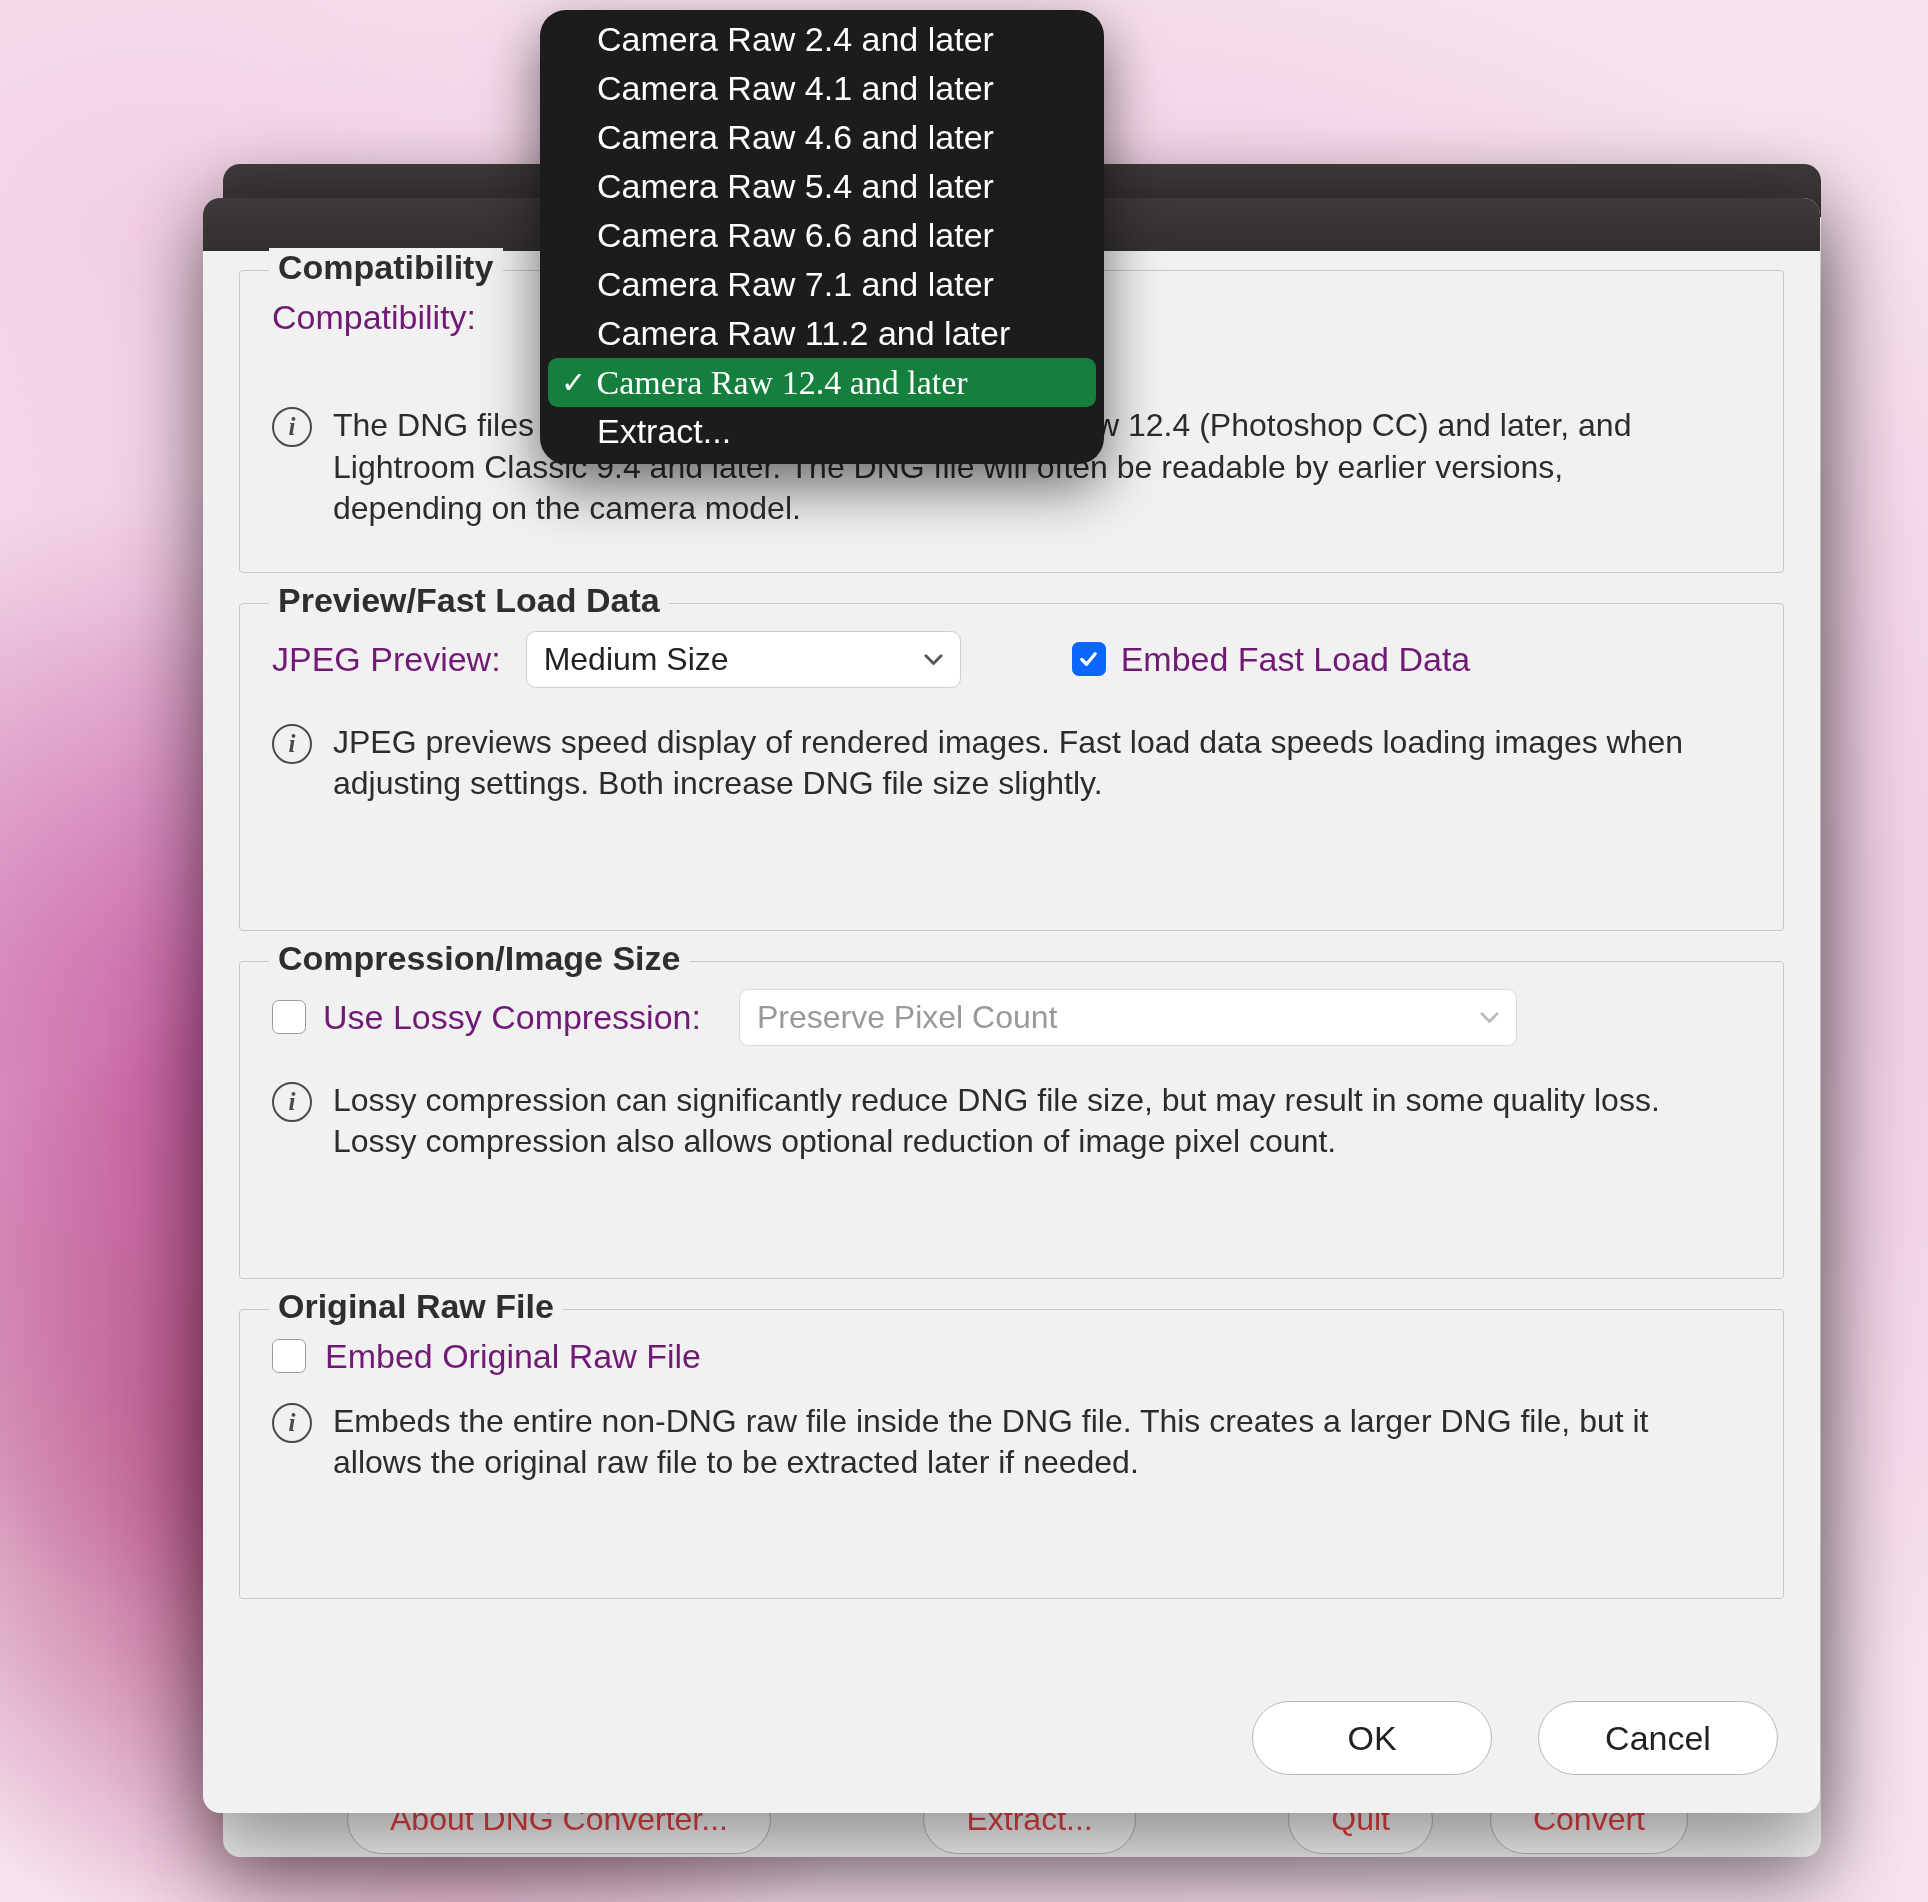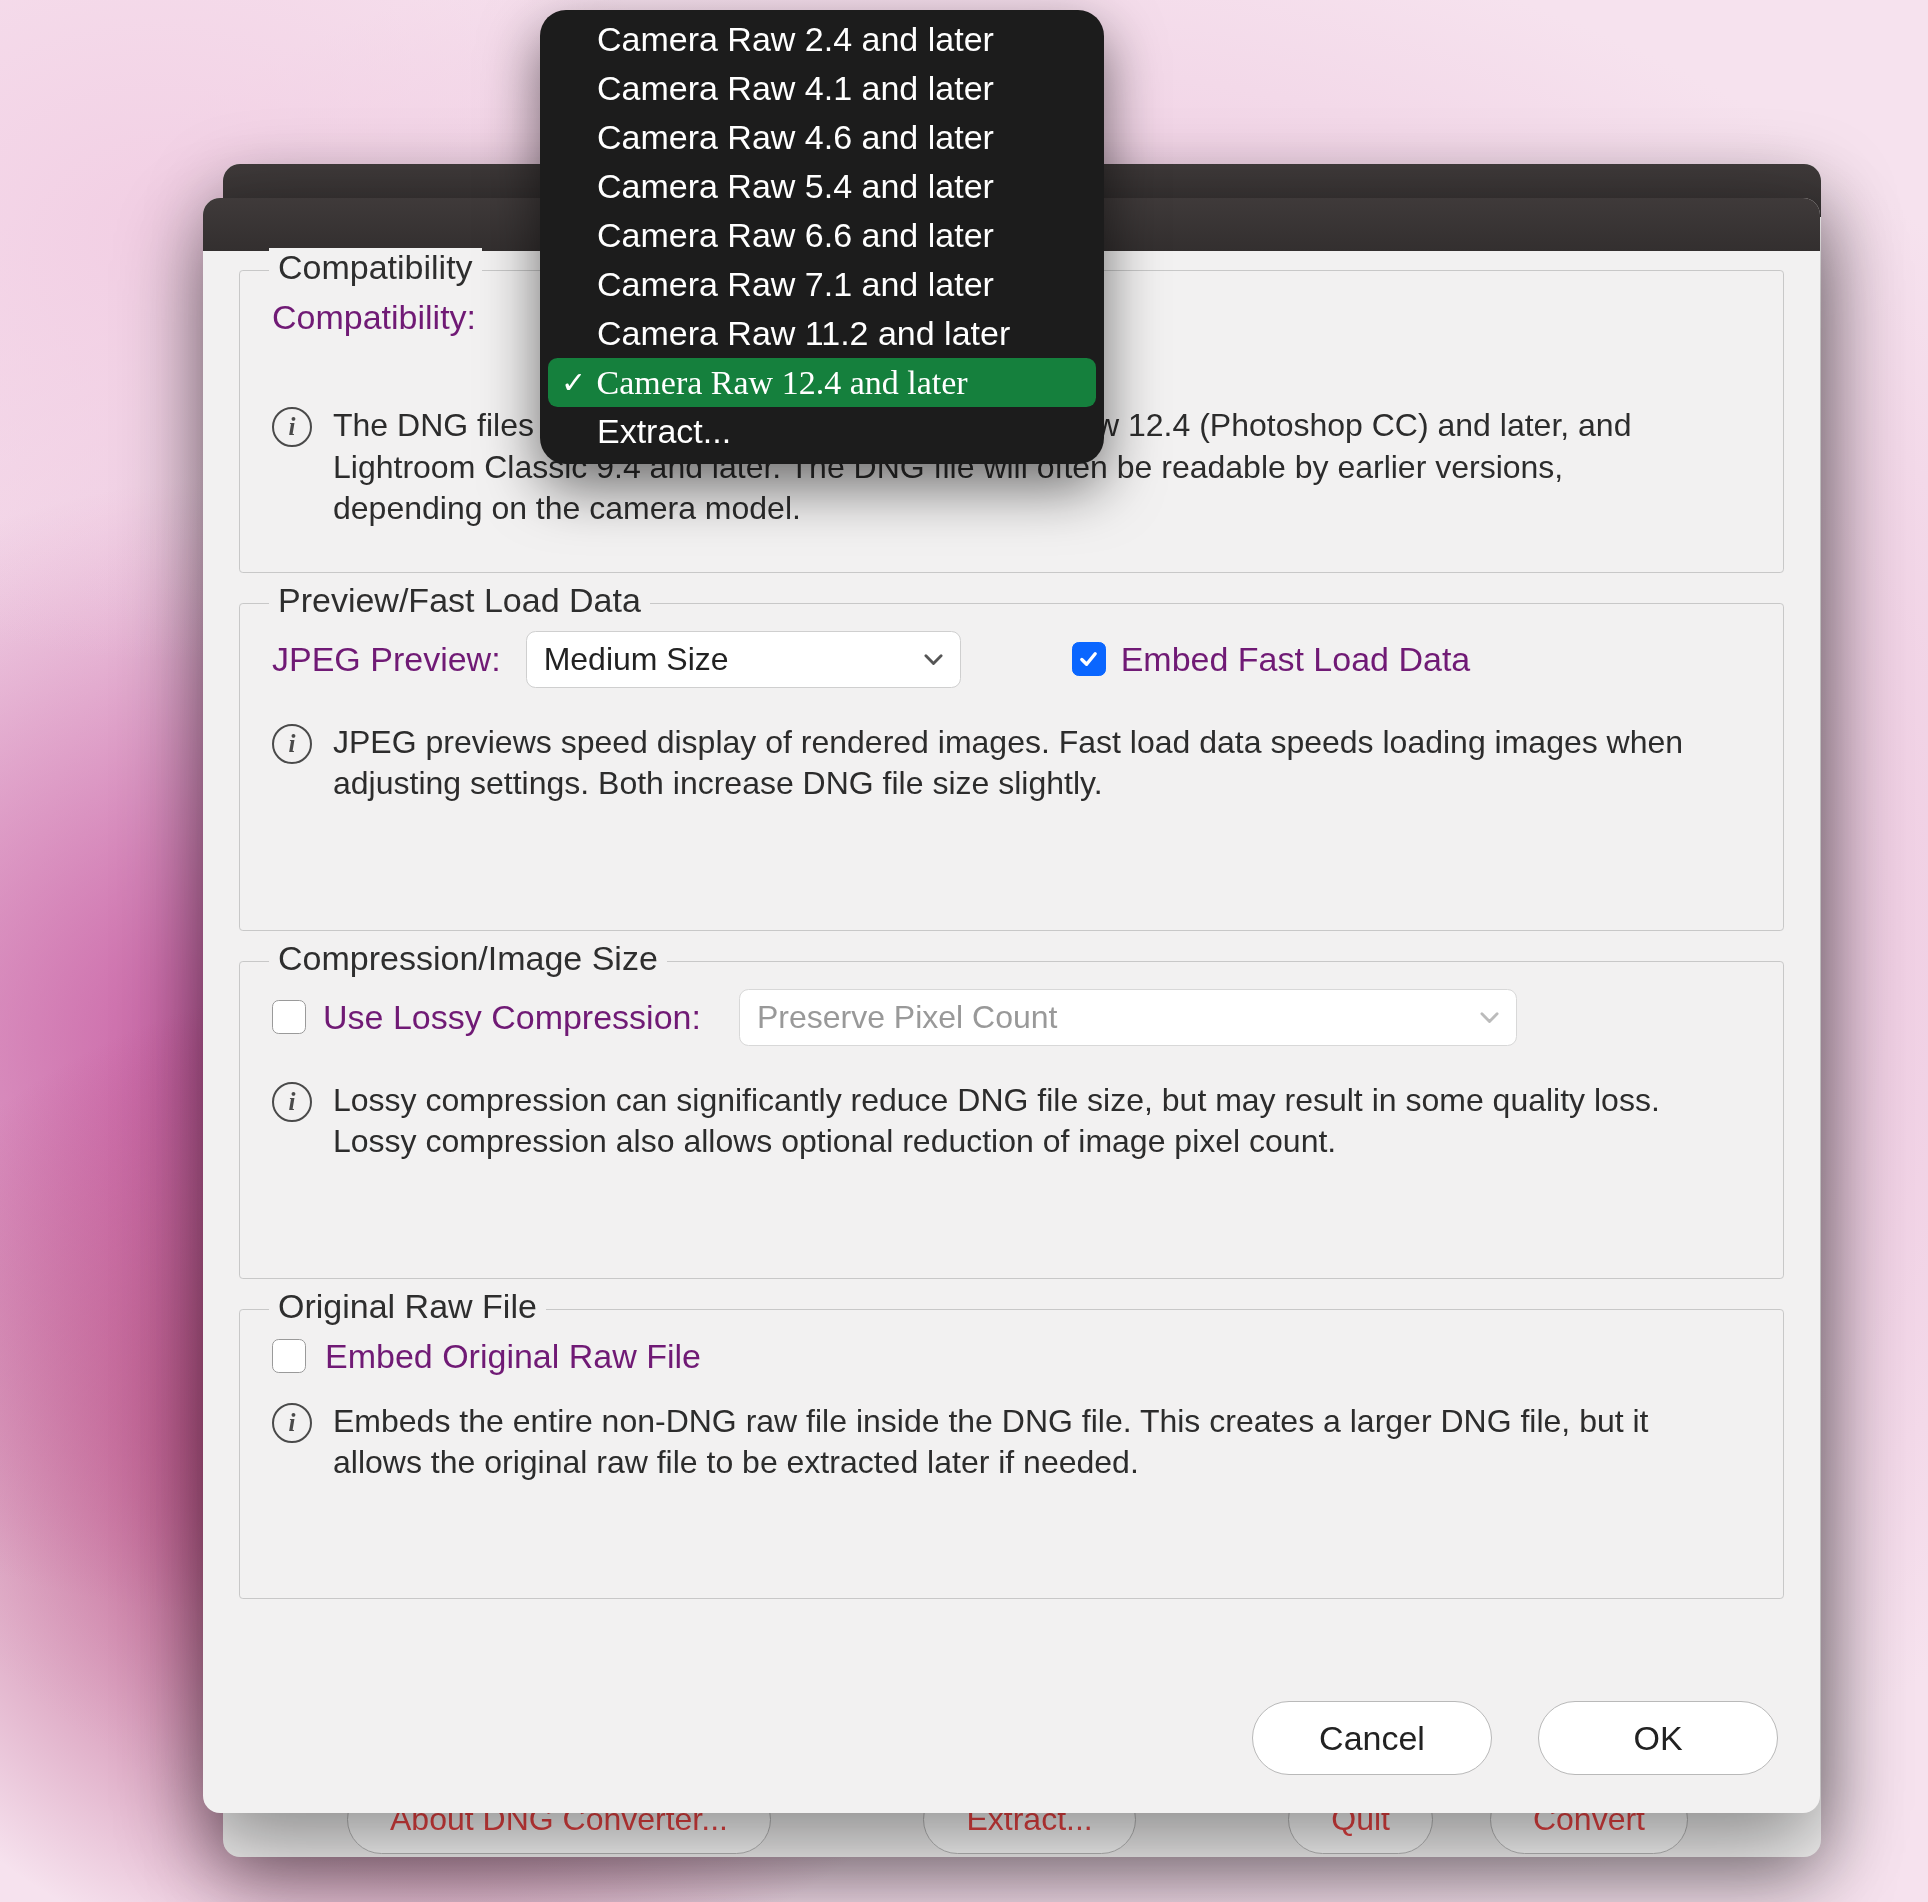--- a/index.html
+++ b/index.html
@@ -86,20 +86,21 @@
     position: relative;
   }
   .group-legend {
     position: absolute;
     top: -23px;
     left: 28.5px;
     background: #f2f1f1;
     padding: 0 9.5px;
     font-size: 34px;
     color: #2e2e2e;
+    font-weight: bold;
   }
 
   .row {
     display: flex;
     align-items: center;
     gap: 19px;
     flex-wrap: wrap;
   }
   .label {
     font-size: 34px;
@@ -343,22 +344,22 @@
       </div>
       <div class="info-row" style="margin-top:25px;">
         <span class="info-icon">i</span>
         <span class="info-text">Embeds the entire non-DNG raw file inside the DNG file.  This creates a larger DNG file, but it allows the original raw file to be extracted later if needed.</span>
       </div>
     </div>
 
   </div>
 
   <div class="front-buttons">
+    <div class="pill-btn">OK</div>
     <div class="pill-btn">Cancel</div>
-    <div class="pill-btn">OK</div>
   </div>
 </div>
 
 <div class="dropdown" id="dropdown-menu">
     <div class="item">Camera Raw 2.4 and later</div>
     <div class="item">Camera Raw 4.1 and later</div>
     <div class="item">Camera Raw 4.6 and later</div>
     <div class="item">Camera Raw 5.4 and later</div>
     <div class="item">Camera Raw 6.6 and later</div>
     <div class="item">Camera Raw 7.1 and later</div>

